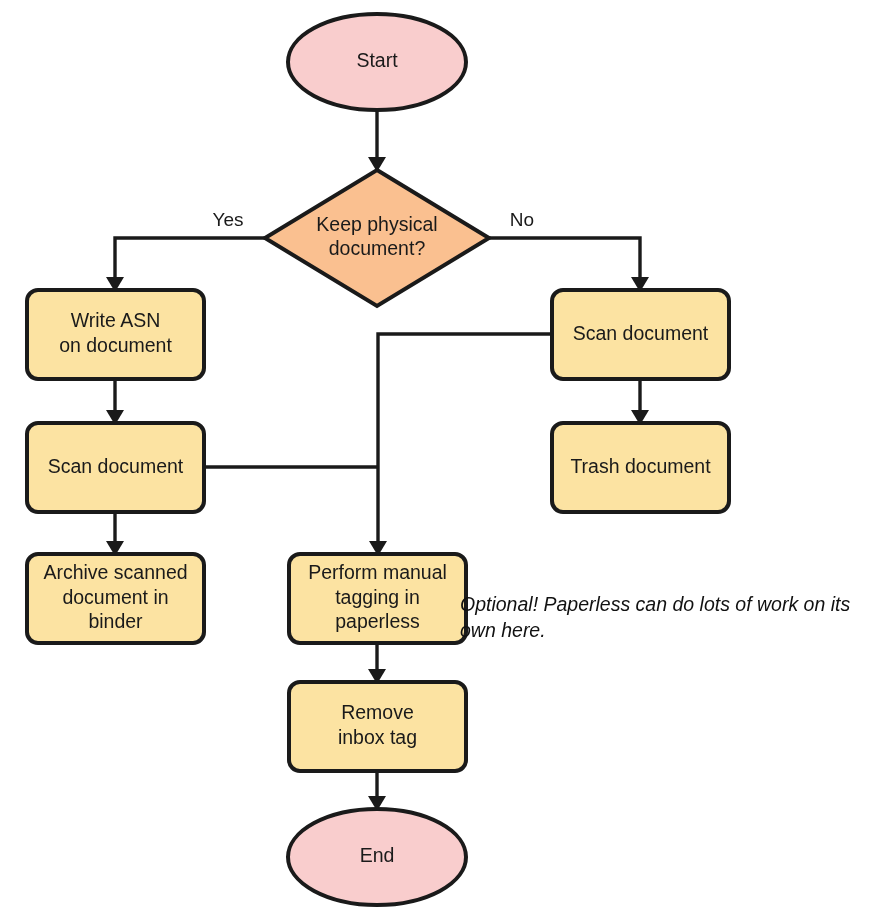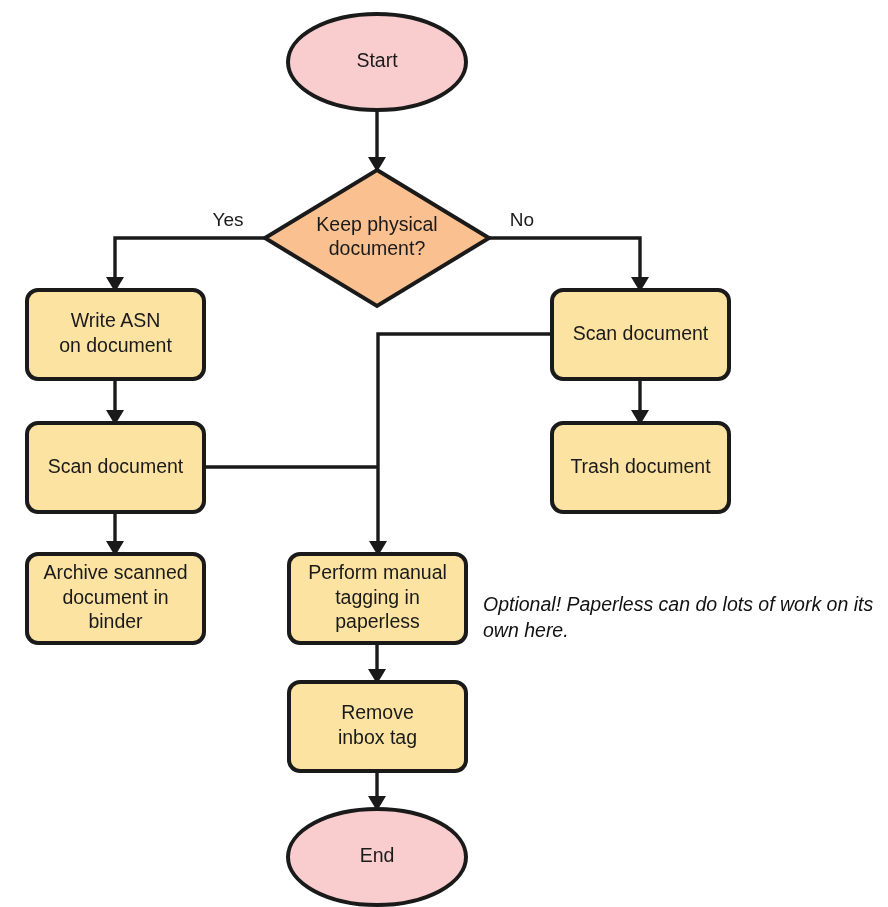--- a/index.html
+++ b/index.html
@@ -169,16 +169,16 @@
           <text x="377" y="857" class="node-label">End</text>
         </g>
       </g>
     <g id="edge-labels-layer">
         <text x="228" y="221" class="edge-label">Yes</text>
         <text x="522" y="221" class="edge-label">No</text>
       </g>
   </svg>
 
   <div id="annotations-layer">
-      <div class="annotation-text" style="left: 483px; top: 591px; width: 405px;">Optional! Paperless can do lots of work on its own here.</div>
+      <div class="annotation-text" style="left: 460px; top: 591px; width: 405px;">Optional! Paperless can do lots of work on its own here.</div>
     </div>
 
 </div>
 
 </body></html>

